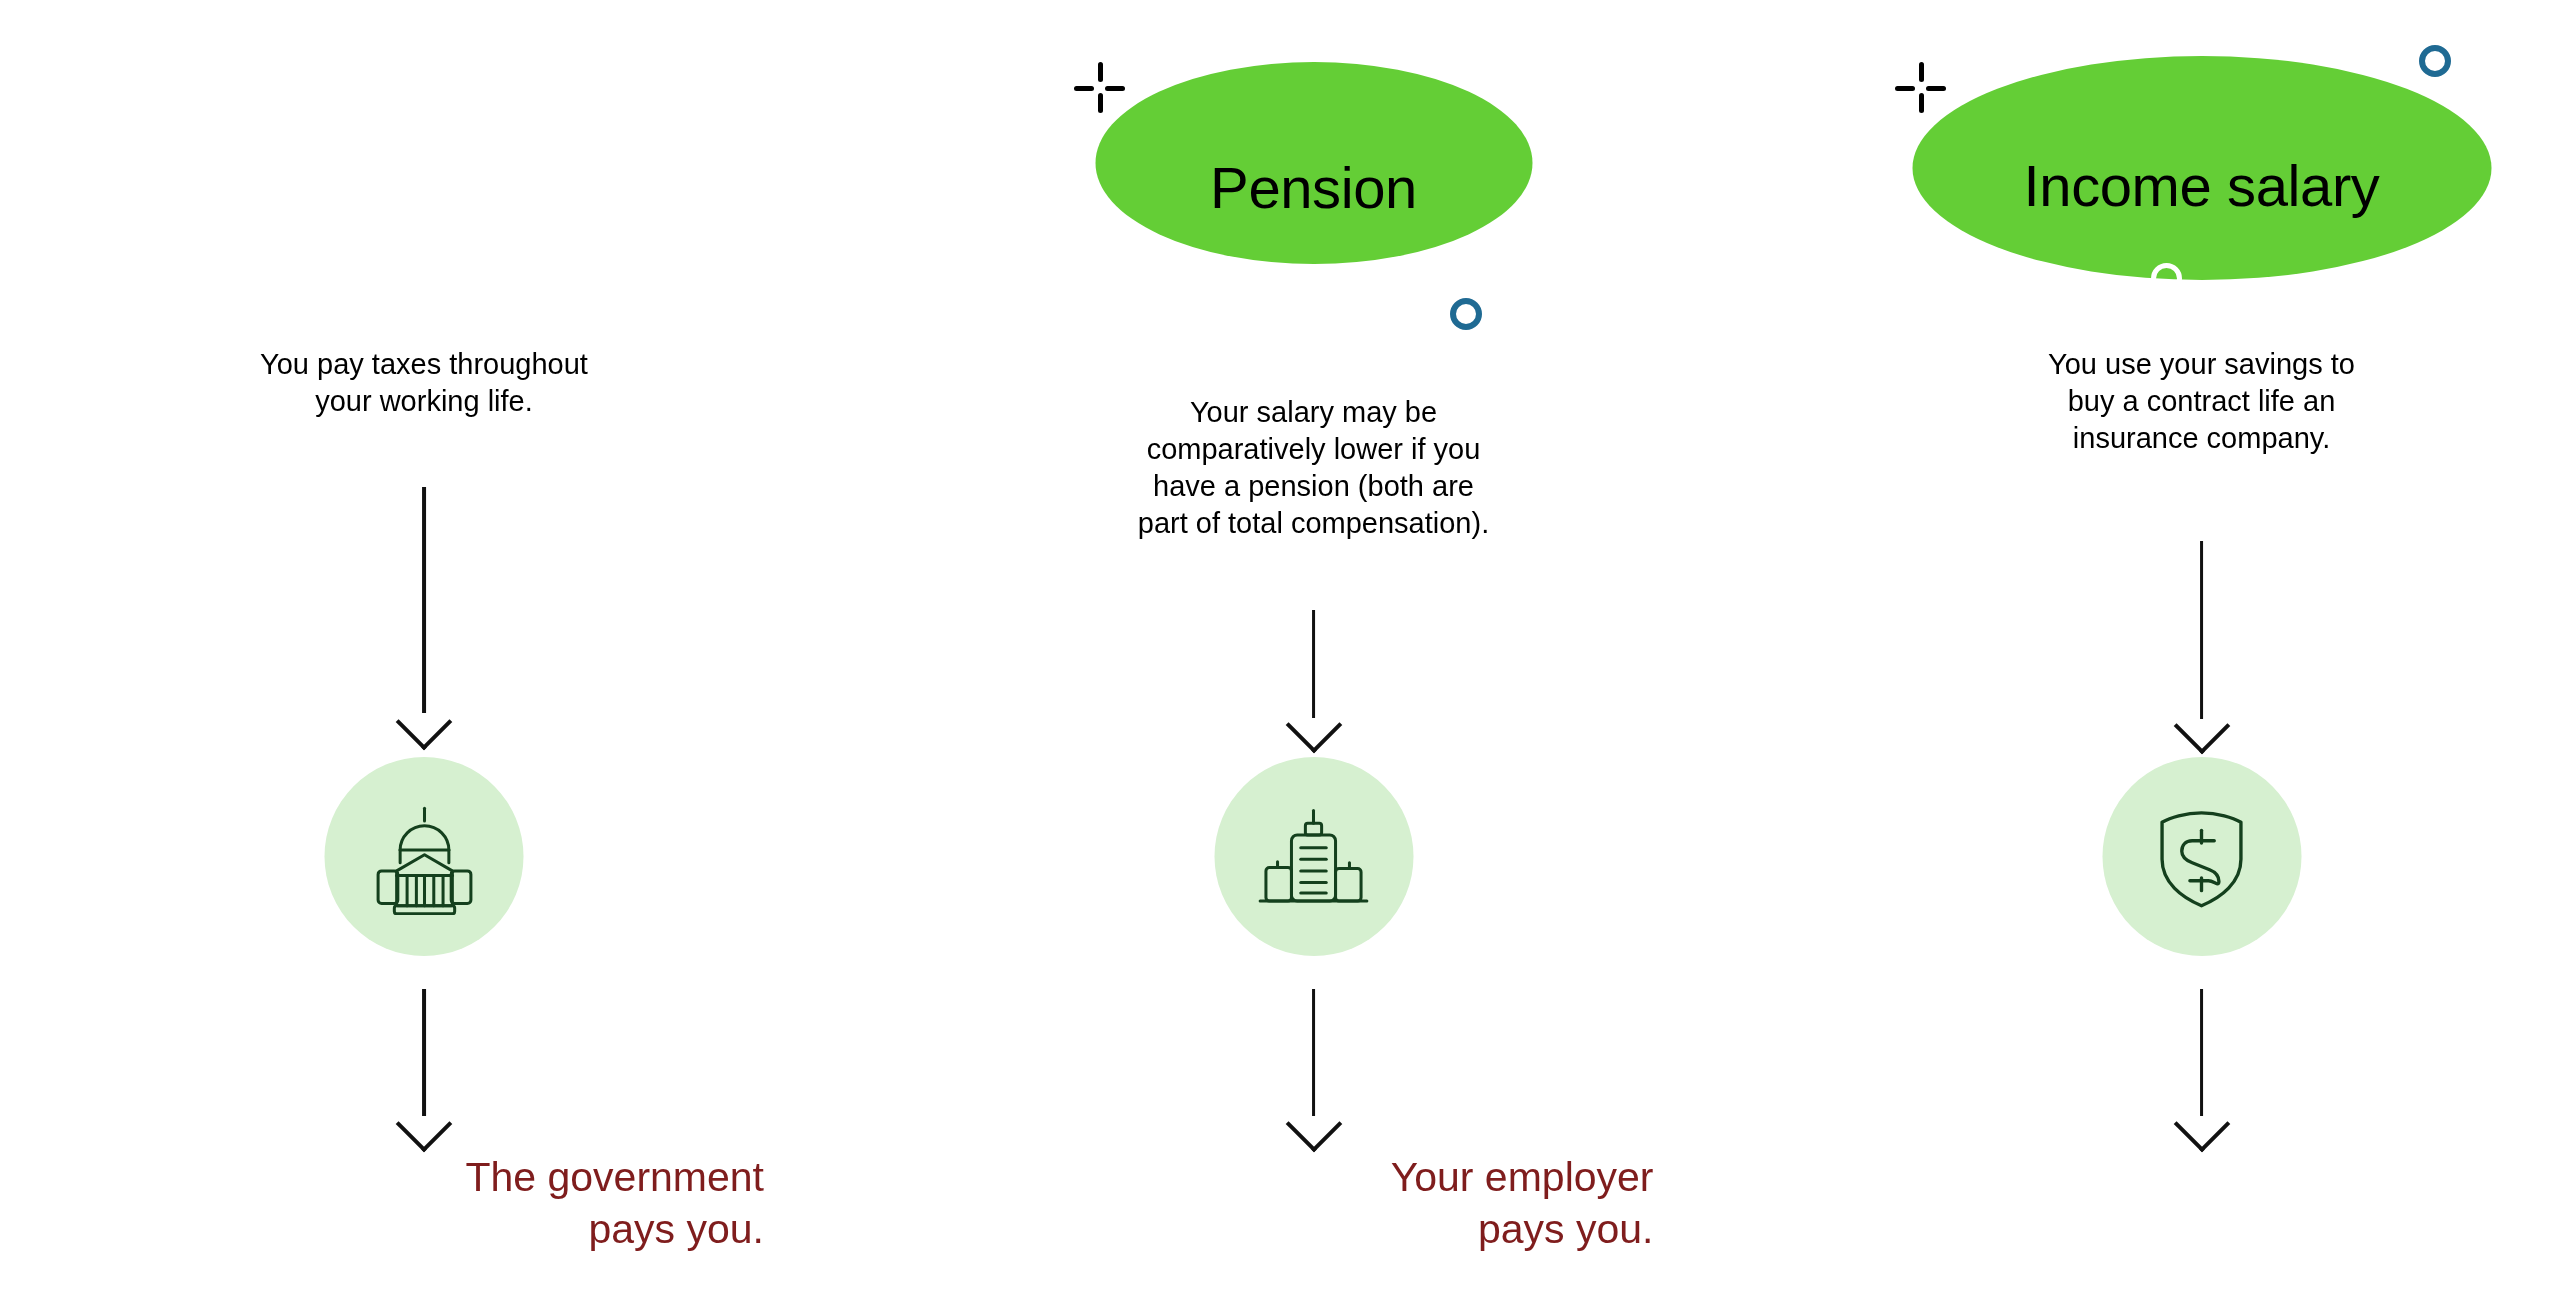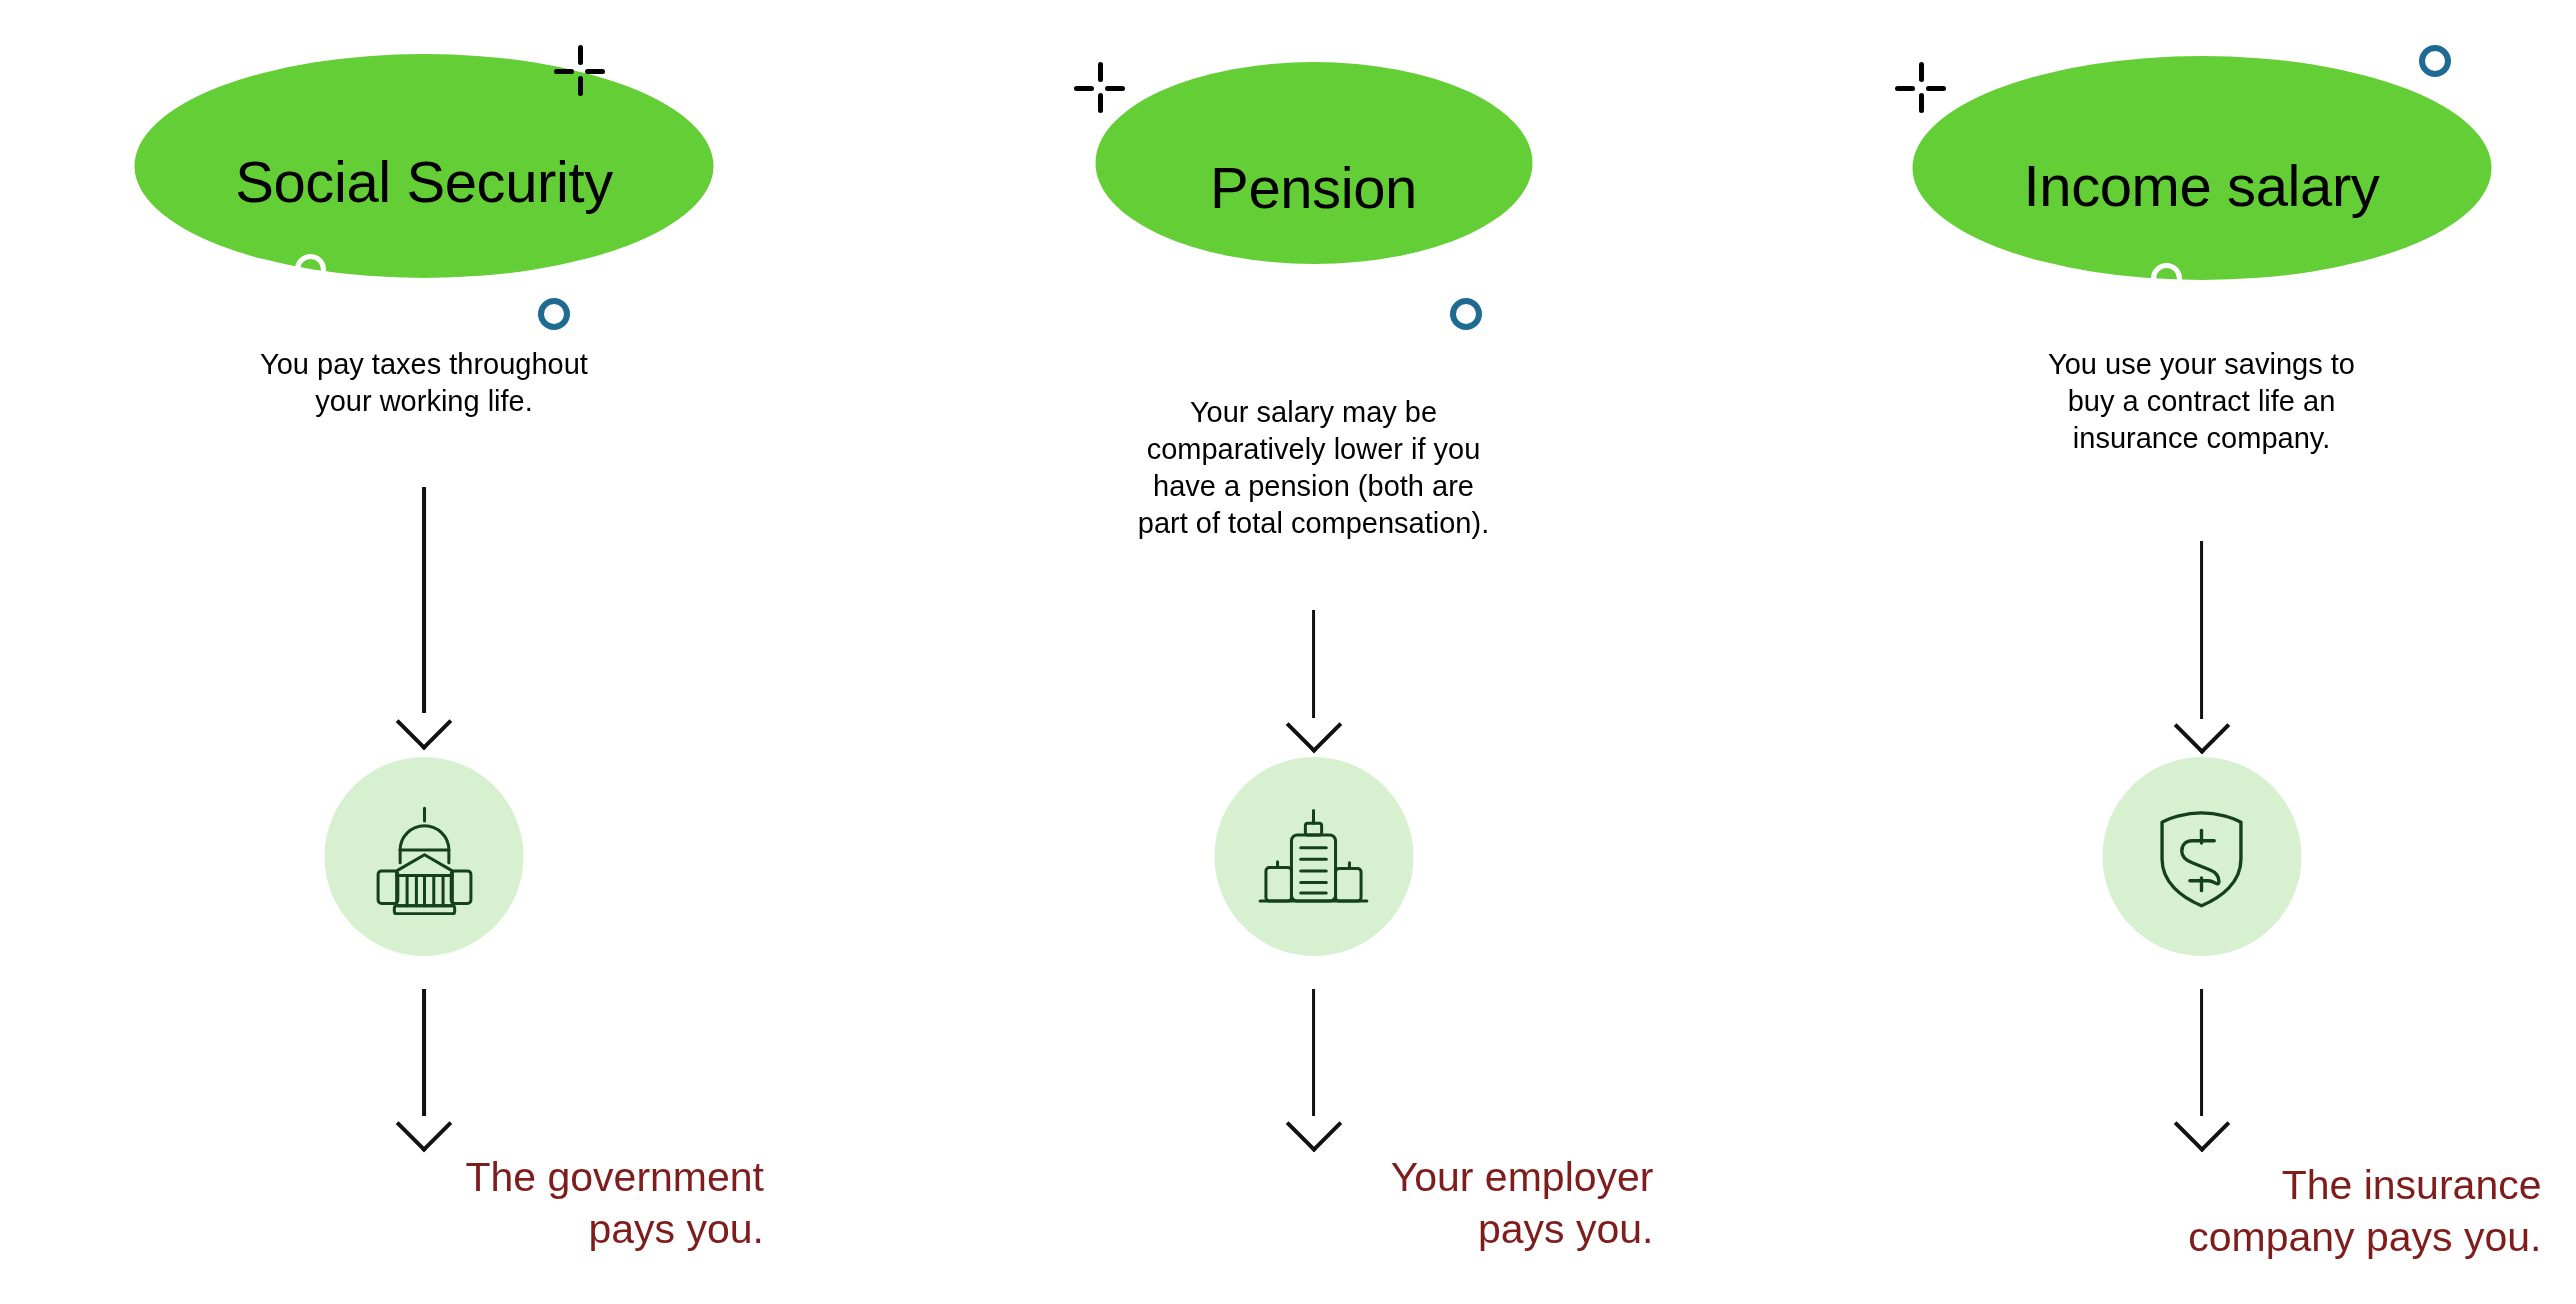--- a/index.html
+++ b/index.html
@@ -147,35 +147,20 @@
     white-space:pre-line;
   }
 </style>
 </head>
 <body>
 
 <div class="board">
 
   <div class="column" id="col-0">
 
-    <div class="ellipse-wrap">
-      <div class="ellipse"></div>
-
-      <div class="crosshair" style="left:535px;top:0px;">
-        <span class="v-top"></span>
-          <span class="v-bot"></span>
-        <span class="h-left"></span>
-          <span class="h-right"></span>
-      </div>
-
-      <div class="ring ring-white" style="left:276px;top:209px;"></div>
-      <div class="ring ring-blue" style="left:519px;top:253px;"></div>
-
-      <div class="ellipse-label">Social Security</div>
-    </div>
 
     <div class="desc">You pay taxes throughout
 your working life.</div>
 
     <div class="arrow" style="top:487px;height:255px;">
       <div class="shaft" style="height:226px;"></div>
       <div class="head"></div>
     </div>
 
     <div class="icon-badge" style="top:757px;">
@@ -295,18 +280,16 @@
         <line x1="50" y1="68" x2="50" y2="79"></line>
         <path d="M61 36 L42 36 C36 36 33 40 33 45 C33 50 37 53 42 55 L57 61 C62 63 65 66 65 71 C65 76 61 70.5 56 70.5 L40 70.5"></path>
       </svg>
     </div>
 
     <div class="arrow" style="top:989px;height:155px;">
       <div class="shaft" style="height:127px;"></div>
       <div class="head"></div>
     </div>
 
-    <div class="caption" style="top:1159px;">The insurance
-company pays you.</div>
   </div>
 
 </div>
 
 
 </body></html>

